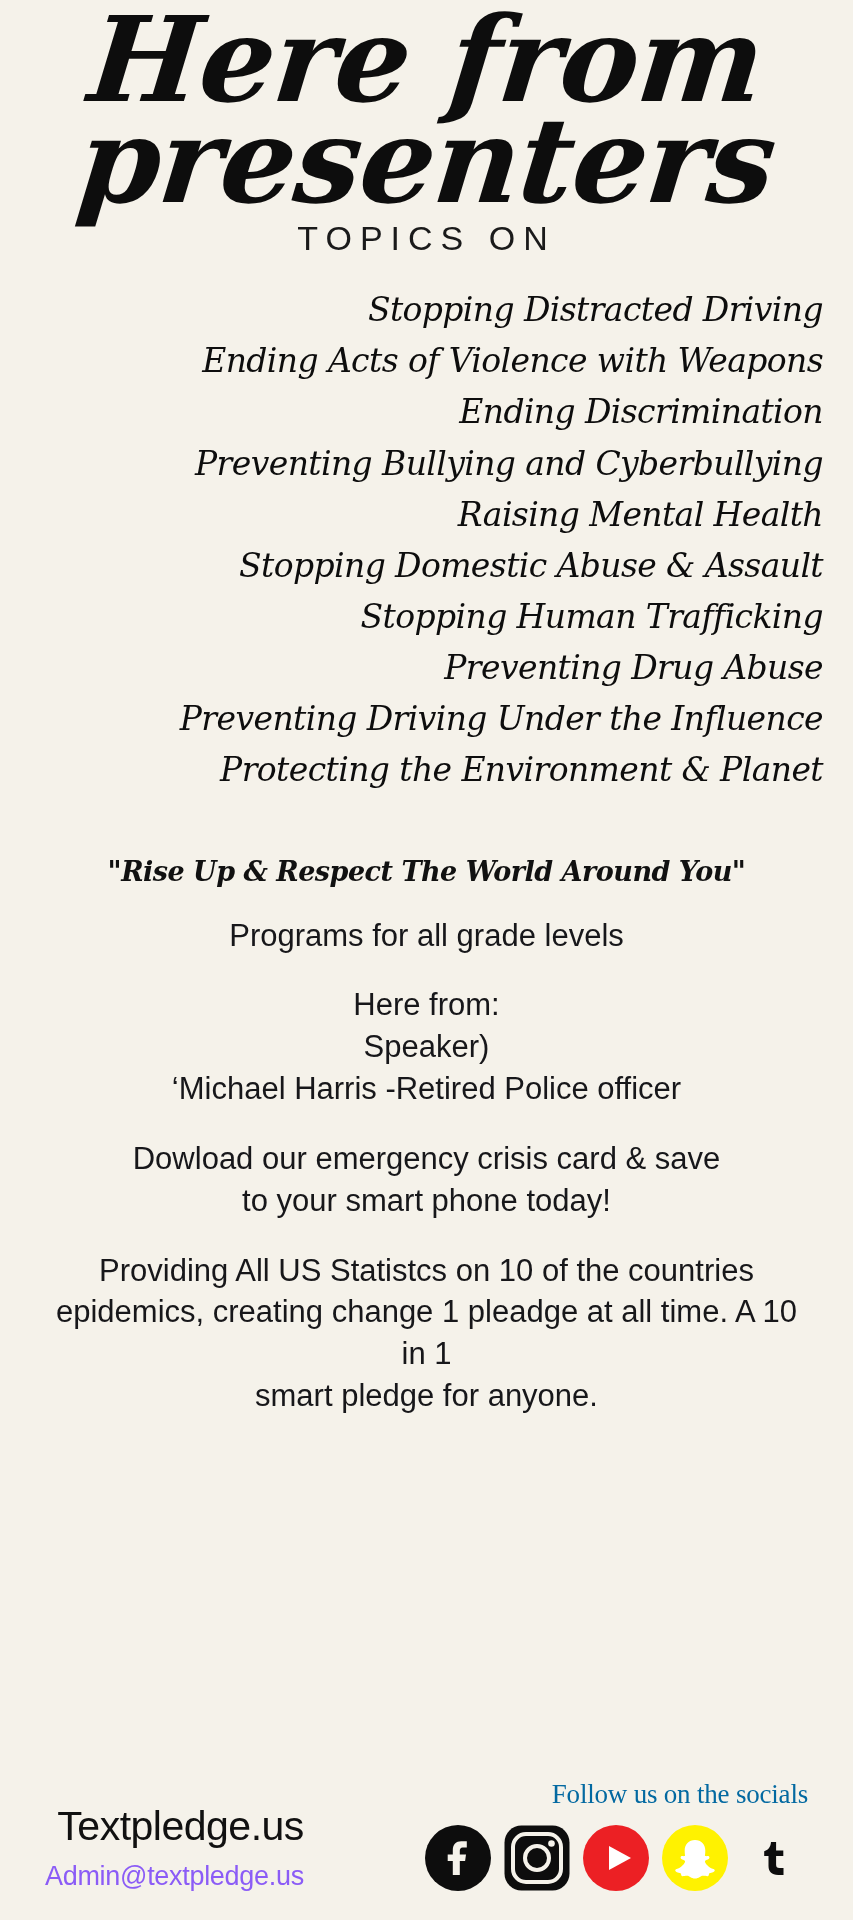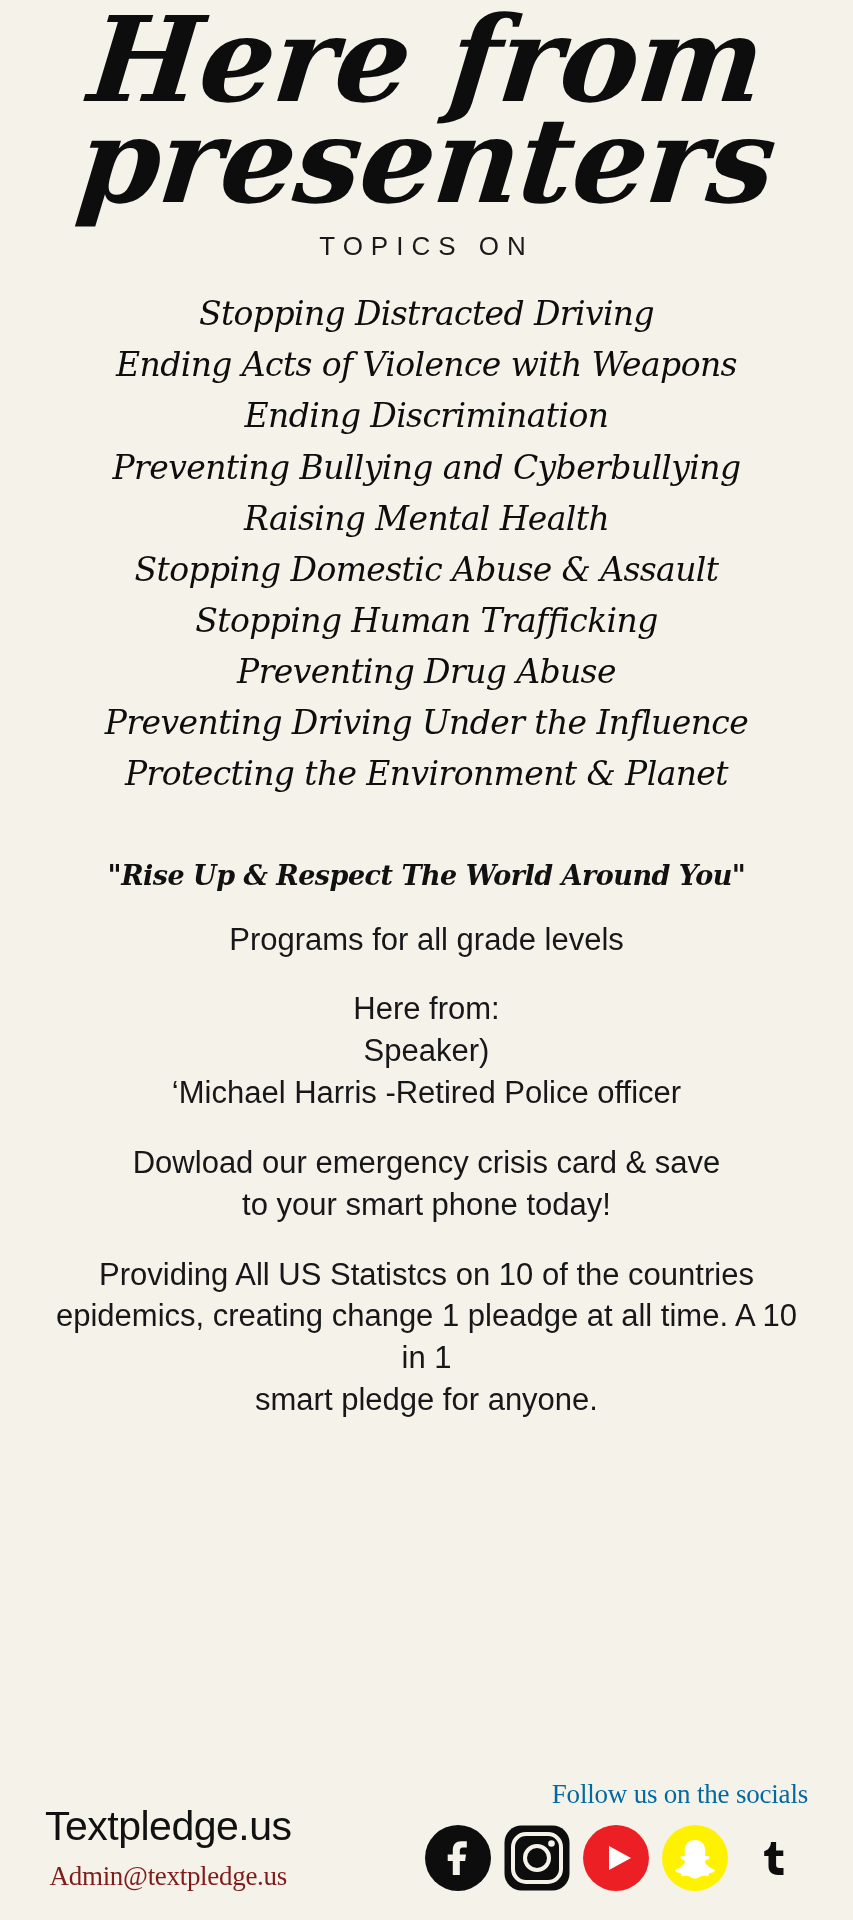--- a/index.html
+++ b/index.html
@@ -44,33 +44,33 @@
     transform: skewX(-6deg);
   }
   .headline-line2 {
     font-size: 118px;
     display: block;
     transform: skewX(-6deg);
     margin-top: -8px;
   }
 
   .topics-on {
-    margin-top: 16px;
-    font-family: "Liberation Sans", sans-serif;
-    font-size: 26px;
+    margin-top: 4px;
+    font-family: "Liberation Sans", sans-serif;
+    font-size: 34px;
     letter-spacing: 8px;
     color: #1a1a1a;
     text-align: center;
   }
 
   
   .topics {
     margin-top: 26px;
     width: 100%;
-    text-align: center;
+    text-align: right;
     font-family: "DejaVu Serif", serif;
     font-style: italic;
     color: #0d0d0d;
   }
   .topic {
     font-size: 33px;
     line-height: 1.55;
     letter-spacing: -0.6px;
     white-space: nowrap;
   }
@@ -107,34 +107,34 @@
     width: 853px;
     padding: 0 45px;
     box-sizing: border-box;
     display: flex;
     align-items: flex-end;
     justify-content: space-between;
   }
   .footer-left {
     display: flex;
     flex-direction: column;
-    align-items: center;
+    align-items: flex-end;
   }
   .site-name {
     font-family: "Liberation Sans", sans-serif;
     font-size: 41px;
     color: #111;
     letter-spacing: -0.5px;
     line-height: 1.1;
   }
   .admin-email {
     margin-top: 12px;
-    font-family: Liberation Serif, serif;
+    font-family: Liberation Sans, sans-serif;
     font-size: 27px;
-    color: #7f1d1d;
+    color: #8b5cf6;
     letter-spacing: -0.3px;
   }
   .footer-right {
     display: flex;
     flex-direction: column;
     align-items: flex-end;
   }
   .follow-text {
     font-family: Liberation Serif, serif;
     font-size: 27px;

